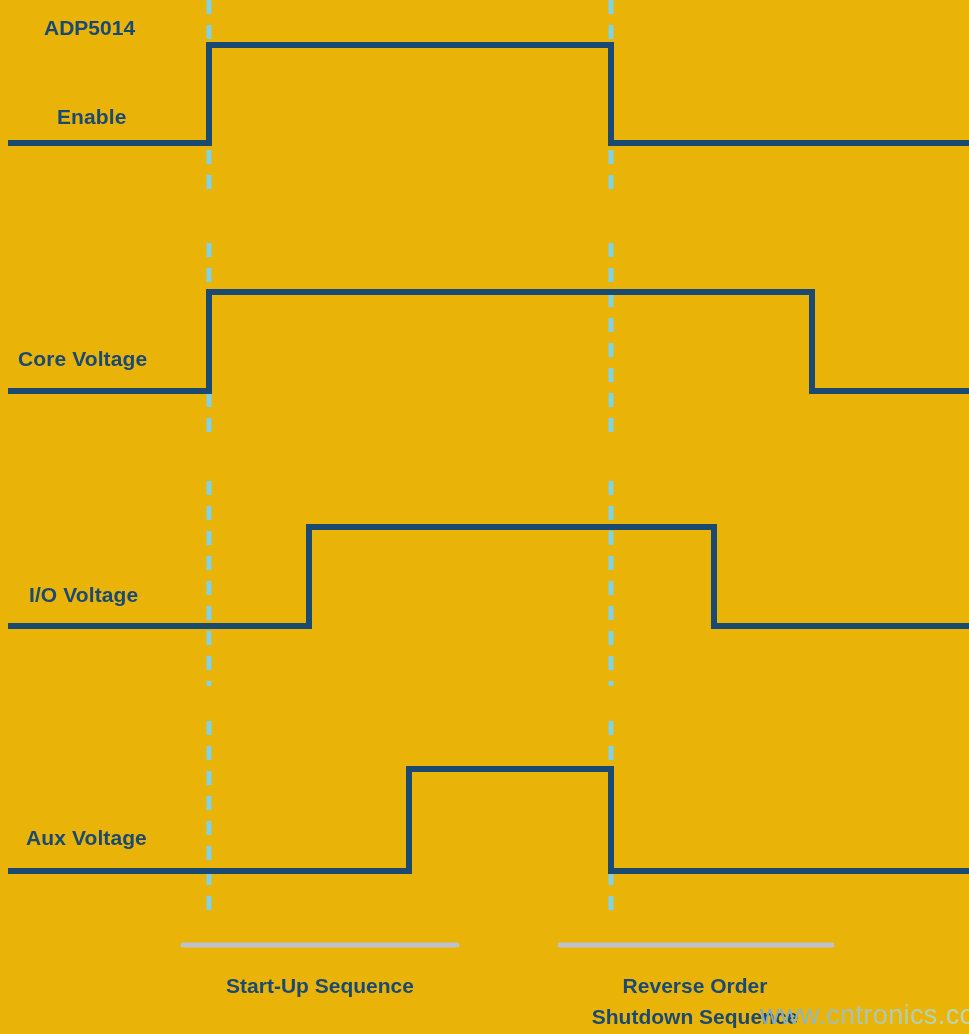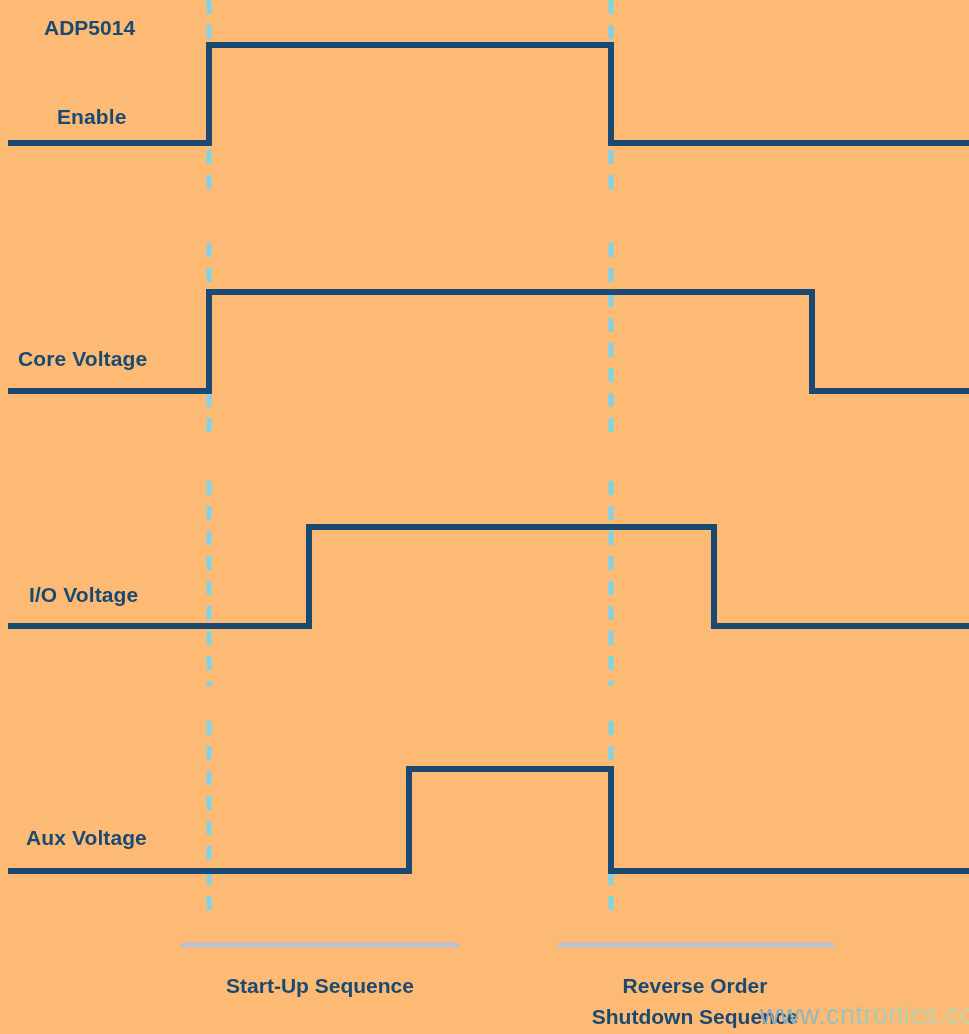--- a/index.html
+++ b/index.html
@@ -7,21 +7,21 @@
     padding: 0;
     background: #ffffff;
   }
   body {
     font-family: "Liberation Sans", sans-serif;
   }
   #diagram-root {
     position: relative;
     width: 969px;
     height: 1034px;
-    background: #fdba74;
+    background: #eab308;
     overflow: hidden;
   }
   svg#timing-svg {
     position: absolute;
     left: 0;
     top: 0;
     width: 969px;
     height: 1034px;
     display: block;
   }

